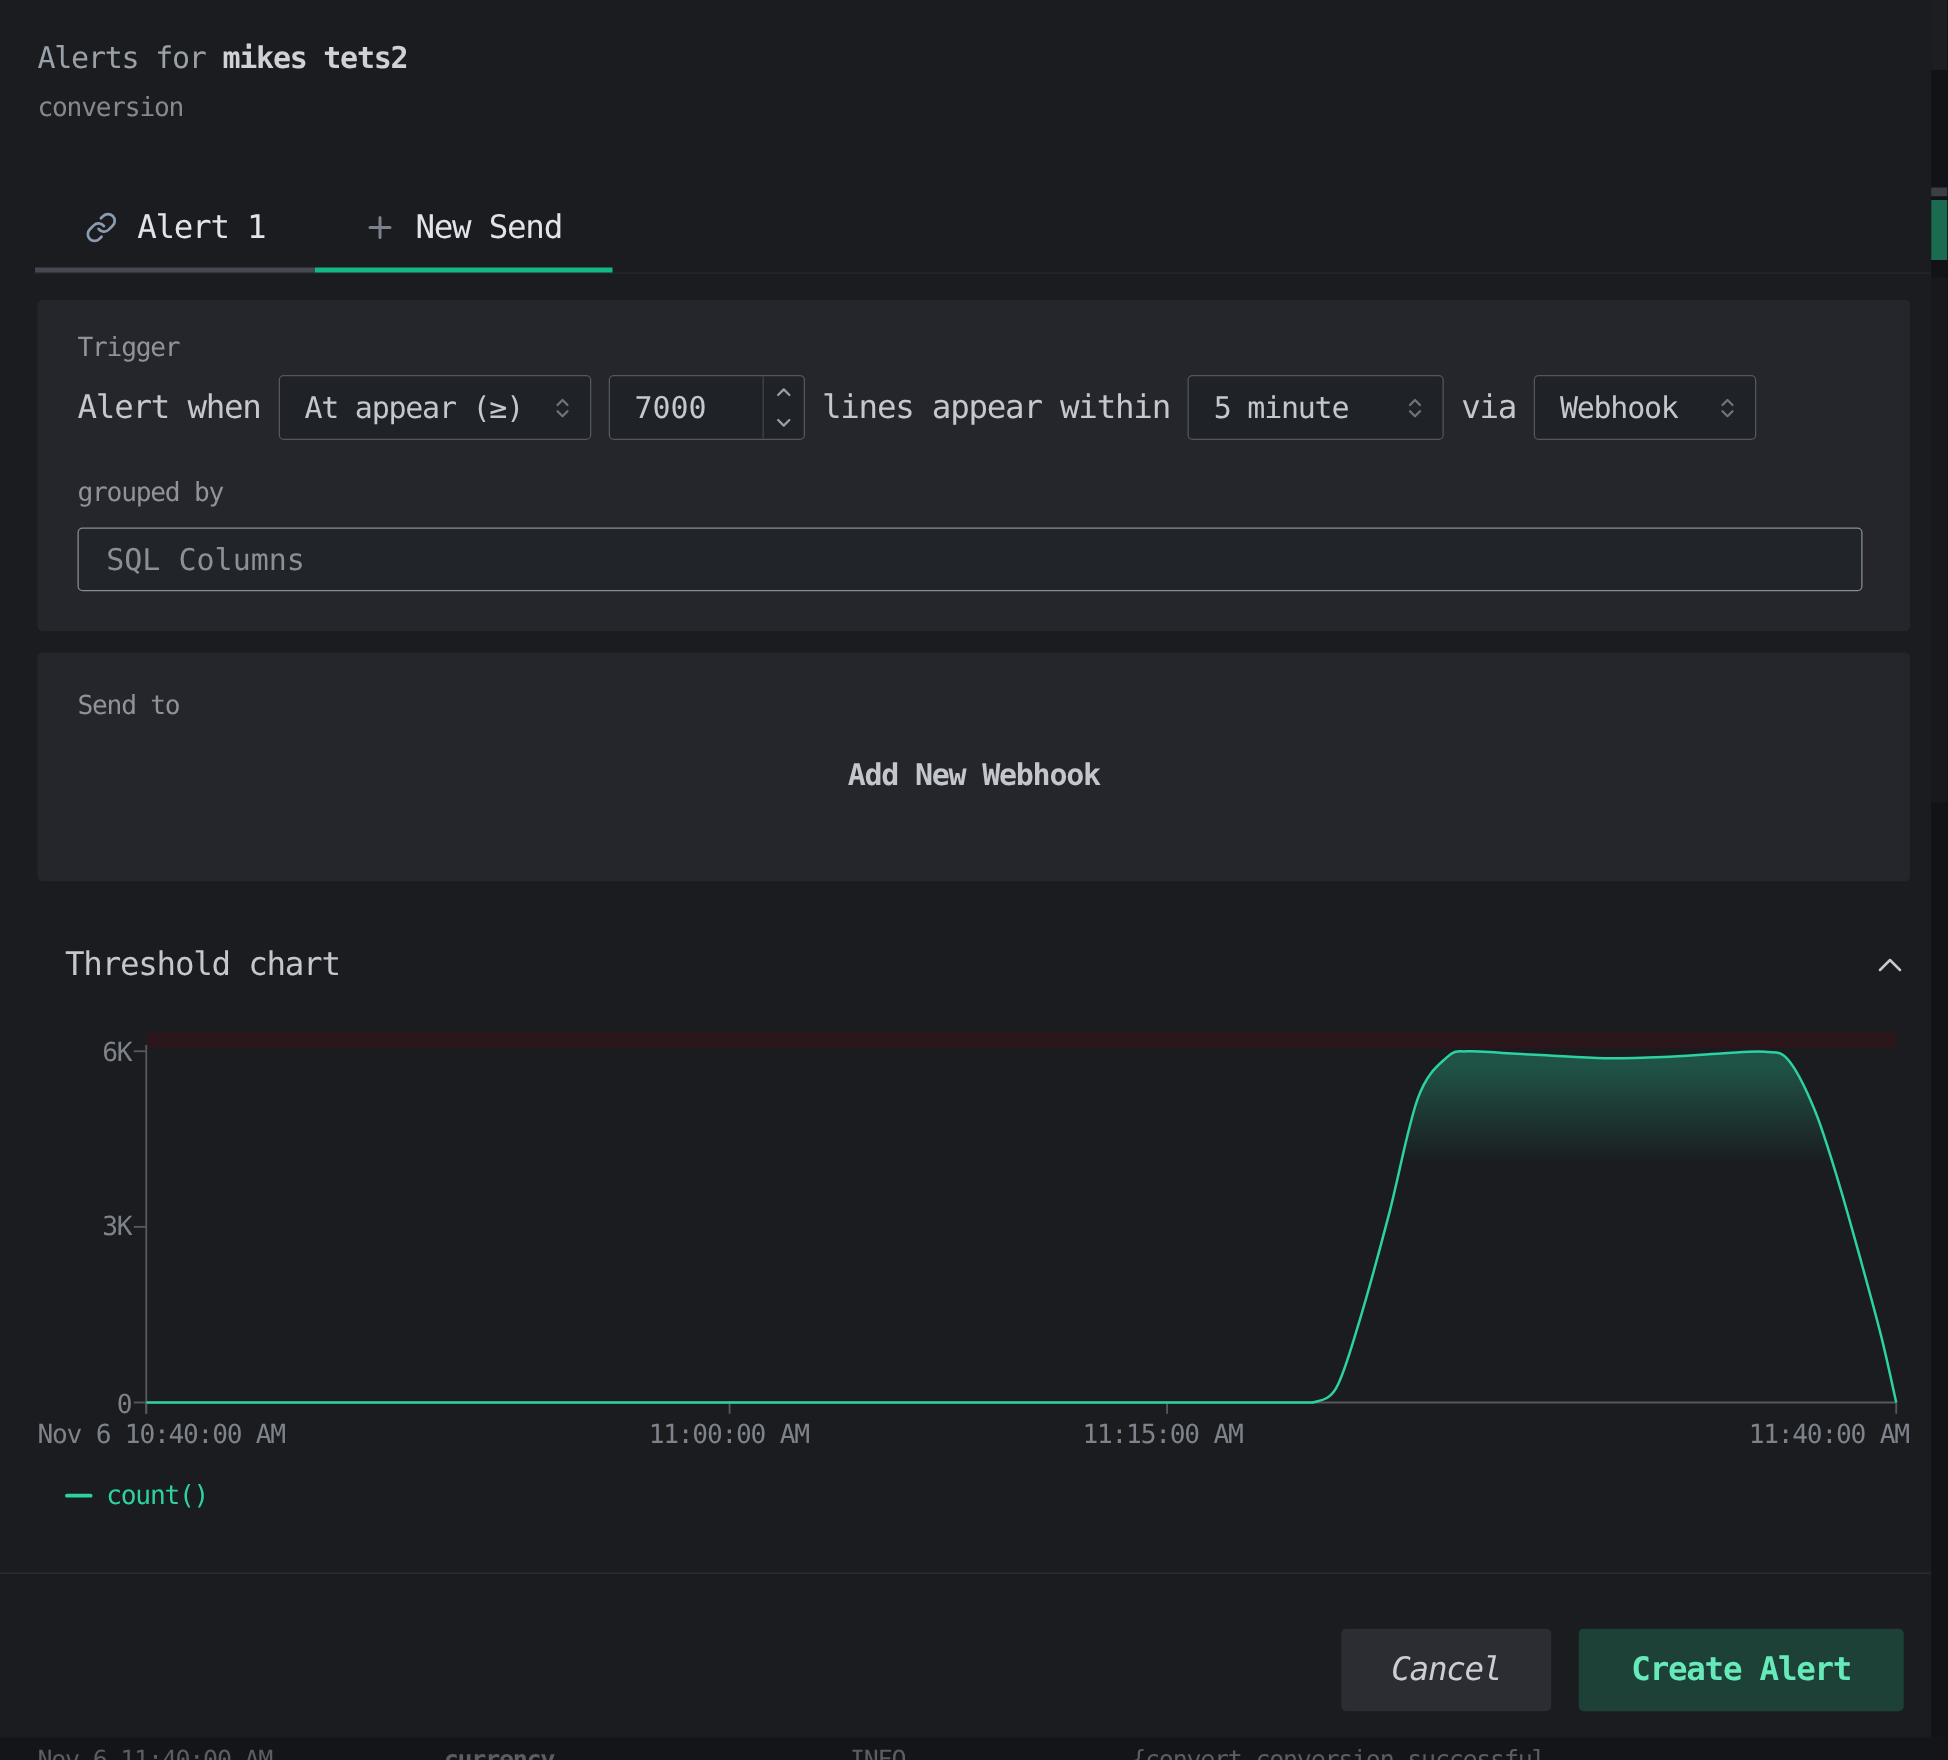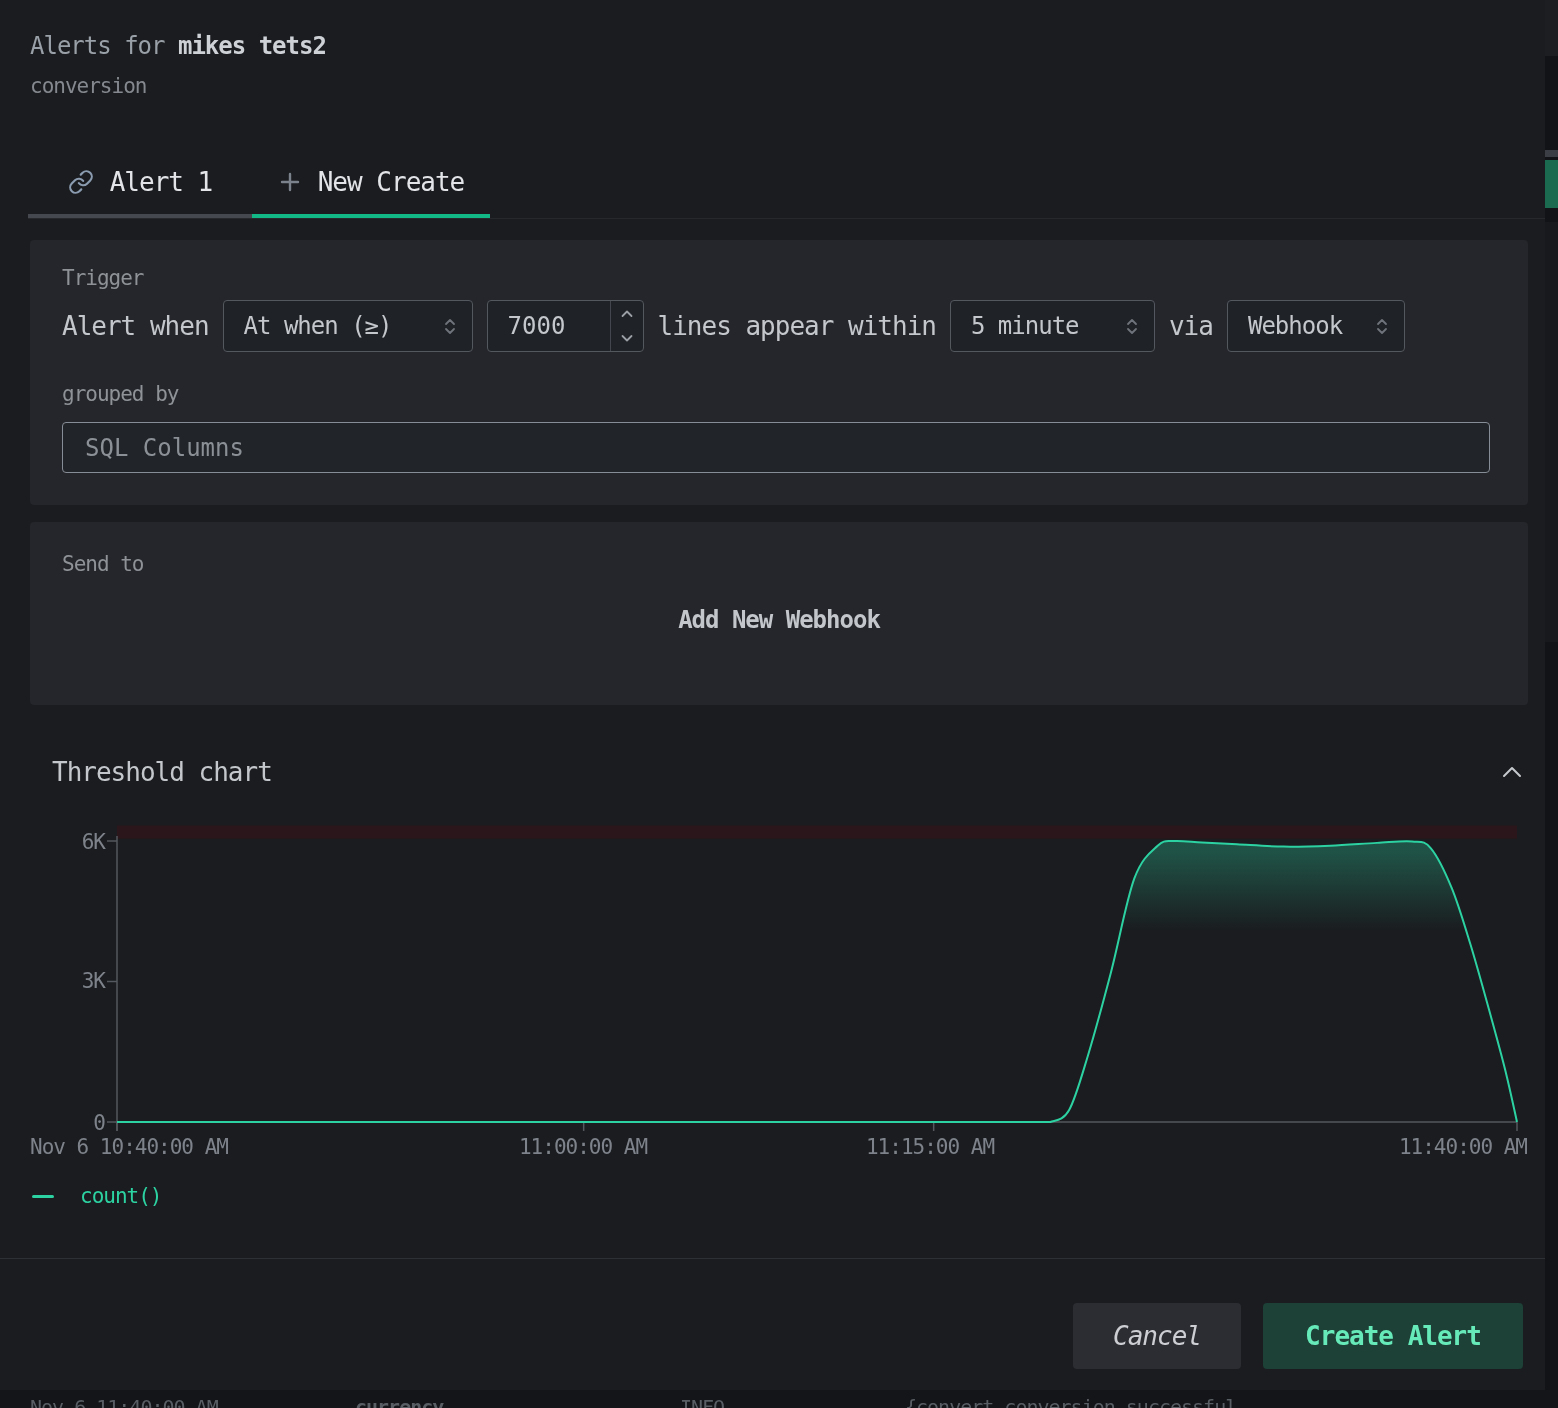--- a/index.html
+++ b/index.html
@@ -58,21 +58,21 @@
   
   .chart-title { left:52px; top:757px; font-size:26px; color:#c4c7cb; letter-spacing:-1px; }
   .collapse-btn { left:1496px; top:756px; width:32px; height:32px; display:flex; align-items:center; justify-content:center; cursor:pointer; background:none; border:none; }
   #chart-svg { position:absolute; left:117px; top:822px; overflow:visible; }
   .ytick { position:absolute; left:40px; width:65px; text-align:right; font-size:21px; color:#7e838b; letter-spacing:-1px; }
   .xtick { position:absolute; top:1135px; font-size:21px; color:#7e838b; letter-spacing:-1px; white-space:nowrap; }
   .xt0 { left:30px; }
   .xt1 { left:583px; transform:translateX(-50%); }
   .xt2 { left:930px; transform:translateX(-50%); }
   .xt3 { left:1527px; transform:translateX(-100%); }
-  .legend { left:32px; top:1184px; display:flex; align-items:center; gap:26px; cursor:pointer; }
+  .legend { left:52px; top:1184px; display:flex; align-items:center; gap:11px; cursor:pointer; }
   .legend .dash { width:22px; height:3px; border-radius:2px; }
   .legend .lab { font-size:21px; letter-spacing:-1px; }
 
   
   .footer-divider { left:0; top:1258px; width:1545px; height:1px; background:#2d3035; }
   .footer-btns { top:1303px; right:35px; display:flex; gap:22px; }
   .btn { height:66px; border:none; border-radius:4px; font-family:"DejaVu Sans Mono","Liberation Mono",monospace;
          font-size:26px; letter-spacing:-1px; cursor:pointer; }
   .btn-cancel { width:168px; background:#2b2d32; color:#ccced3;font-style:italic; }
   .btn-create { width:260px; background:#1d4037; color:#67eab9; font-weight:bold; }
@@ -103,30 +103,30 @@
       <svg width="26" height="26" viewBox="0 0 24 24" fill="none" stroke="#8b9bb0" stroke-width="2" stroke-linecap="round" stroke-linejoin="round">
         <path d="M10 13a5 5 0 0 0 7.54.54l3-3a5 5 0 0 0-7.07-7.07l-1.72 1.71"></path>
         <path d="M14 11a5 5 0 0 0-7.54-.54l-3 3a5 5 0 0 0 7.07 7.07l1.71-1.71"></path>
       </svg>
       <span>Alert 1</span>
     </div>
     <div class="tab tab-new">
       <svg width="24" height="24" viewBox="0 0 24 24" fill="none" stroke="#7c828c" stroke-width="2.4" stroke-linecap="round">
         <path d="M12 4v16M4 12h16"></path>
       </svg>
-      <span>New Create</span>
+      <span>New Send</span>
     </div>
   </div>
 
   <div class="abs panel panel-trigger">
     <div class="sec-label" style="top:26px">Trigger</div>
     <div class="trigger-row">
       <span class="row-text">Alert when</span>
       <div class="select" style="width:250px">
-        <span class="val">At when (≥)</span>
+        <span class="val">At appear (≥)</span>
         <svg width="16" height="26" viewBox="0 0 16 26" fill="none" stroke="#6f747c" stroke-width="1.8" stroke-linecap="round" stroke-linejoin="round">
             <path d="M4 11 L8 7 L12 11"></path>
             <path d="M4 16 L8 20 L12 16"></path>
           </svg>
       </div>
       <div class="numwrap">
         <input value="7000" style="">
         <div class="spin">
           <button>
             <svg width="12" height="9" viewBox="0 0 12 9" fill="none" stroke="#9a9ea5" stroke-width="1.8" stroke-linecap="round" stroke-linejoin="round">

